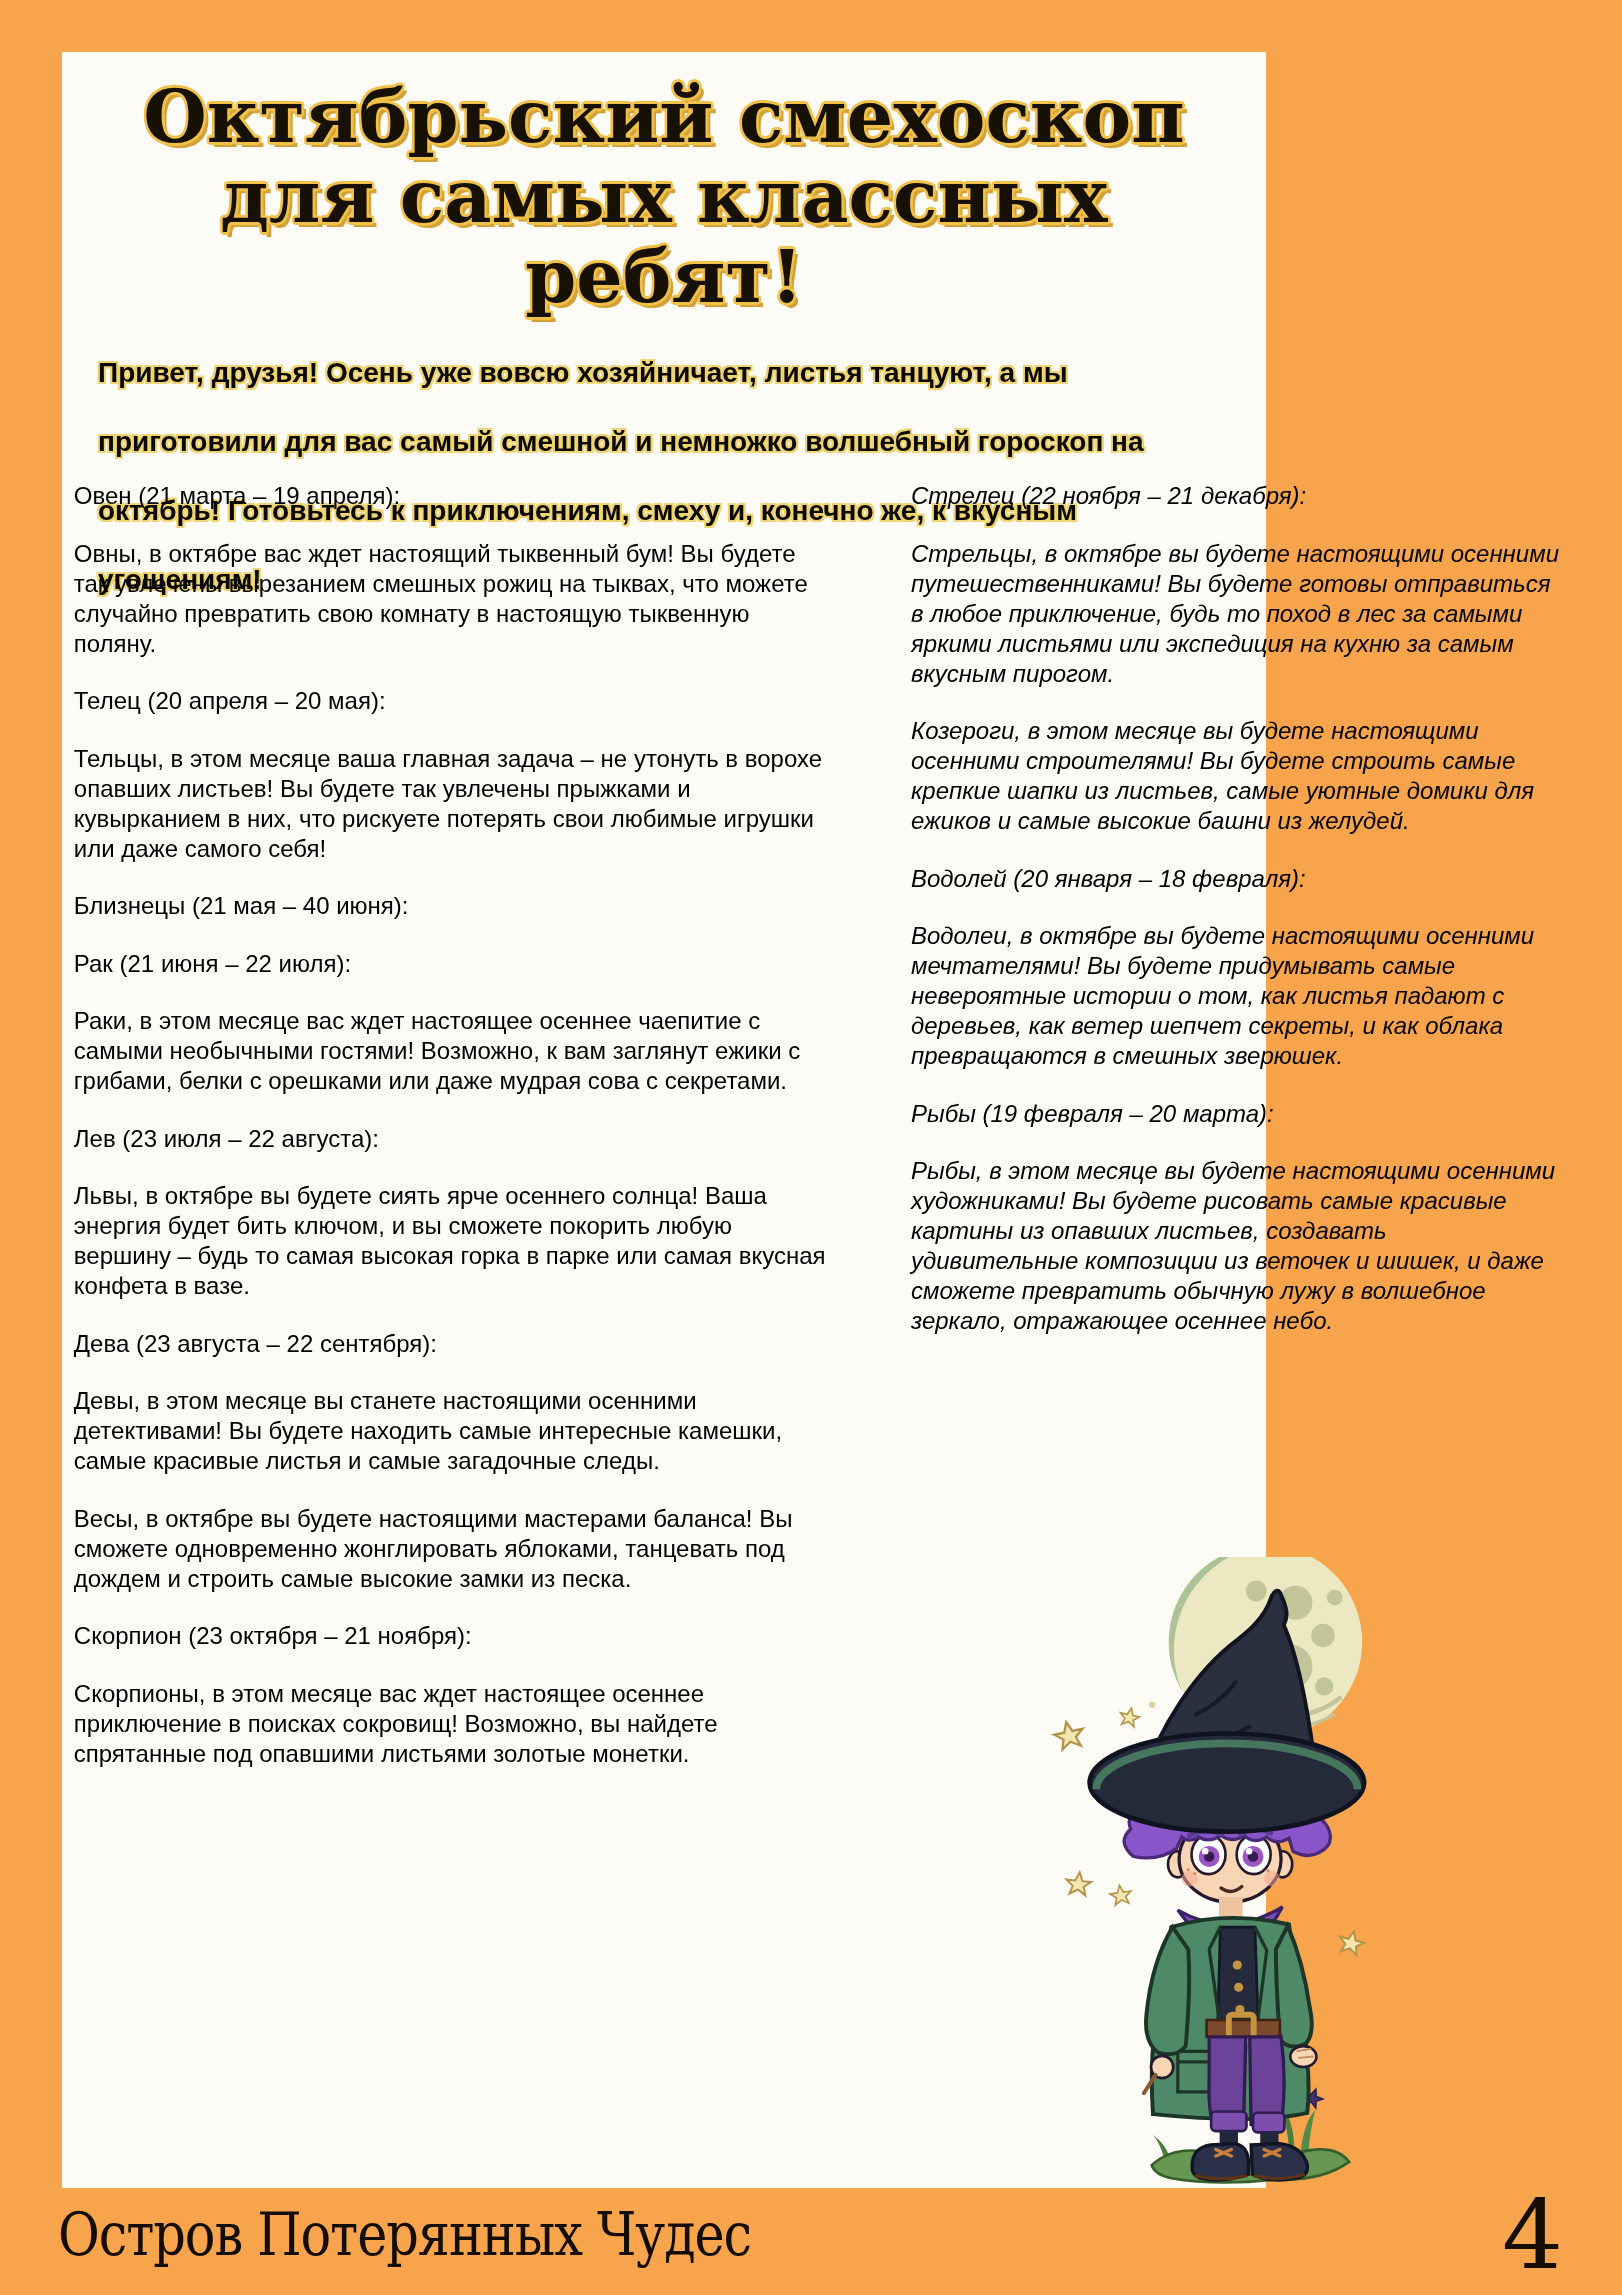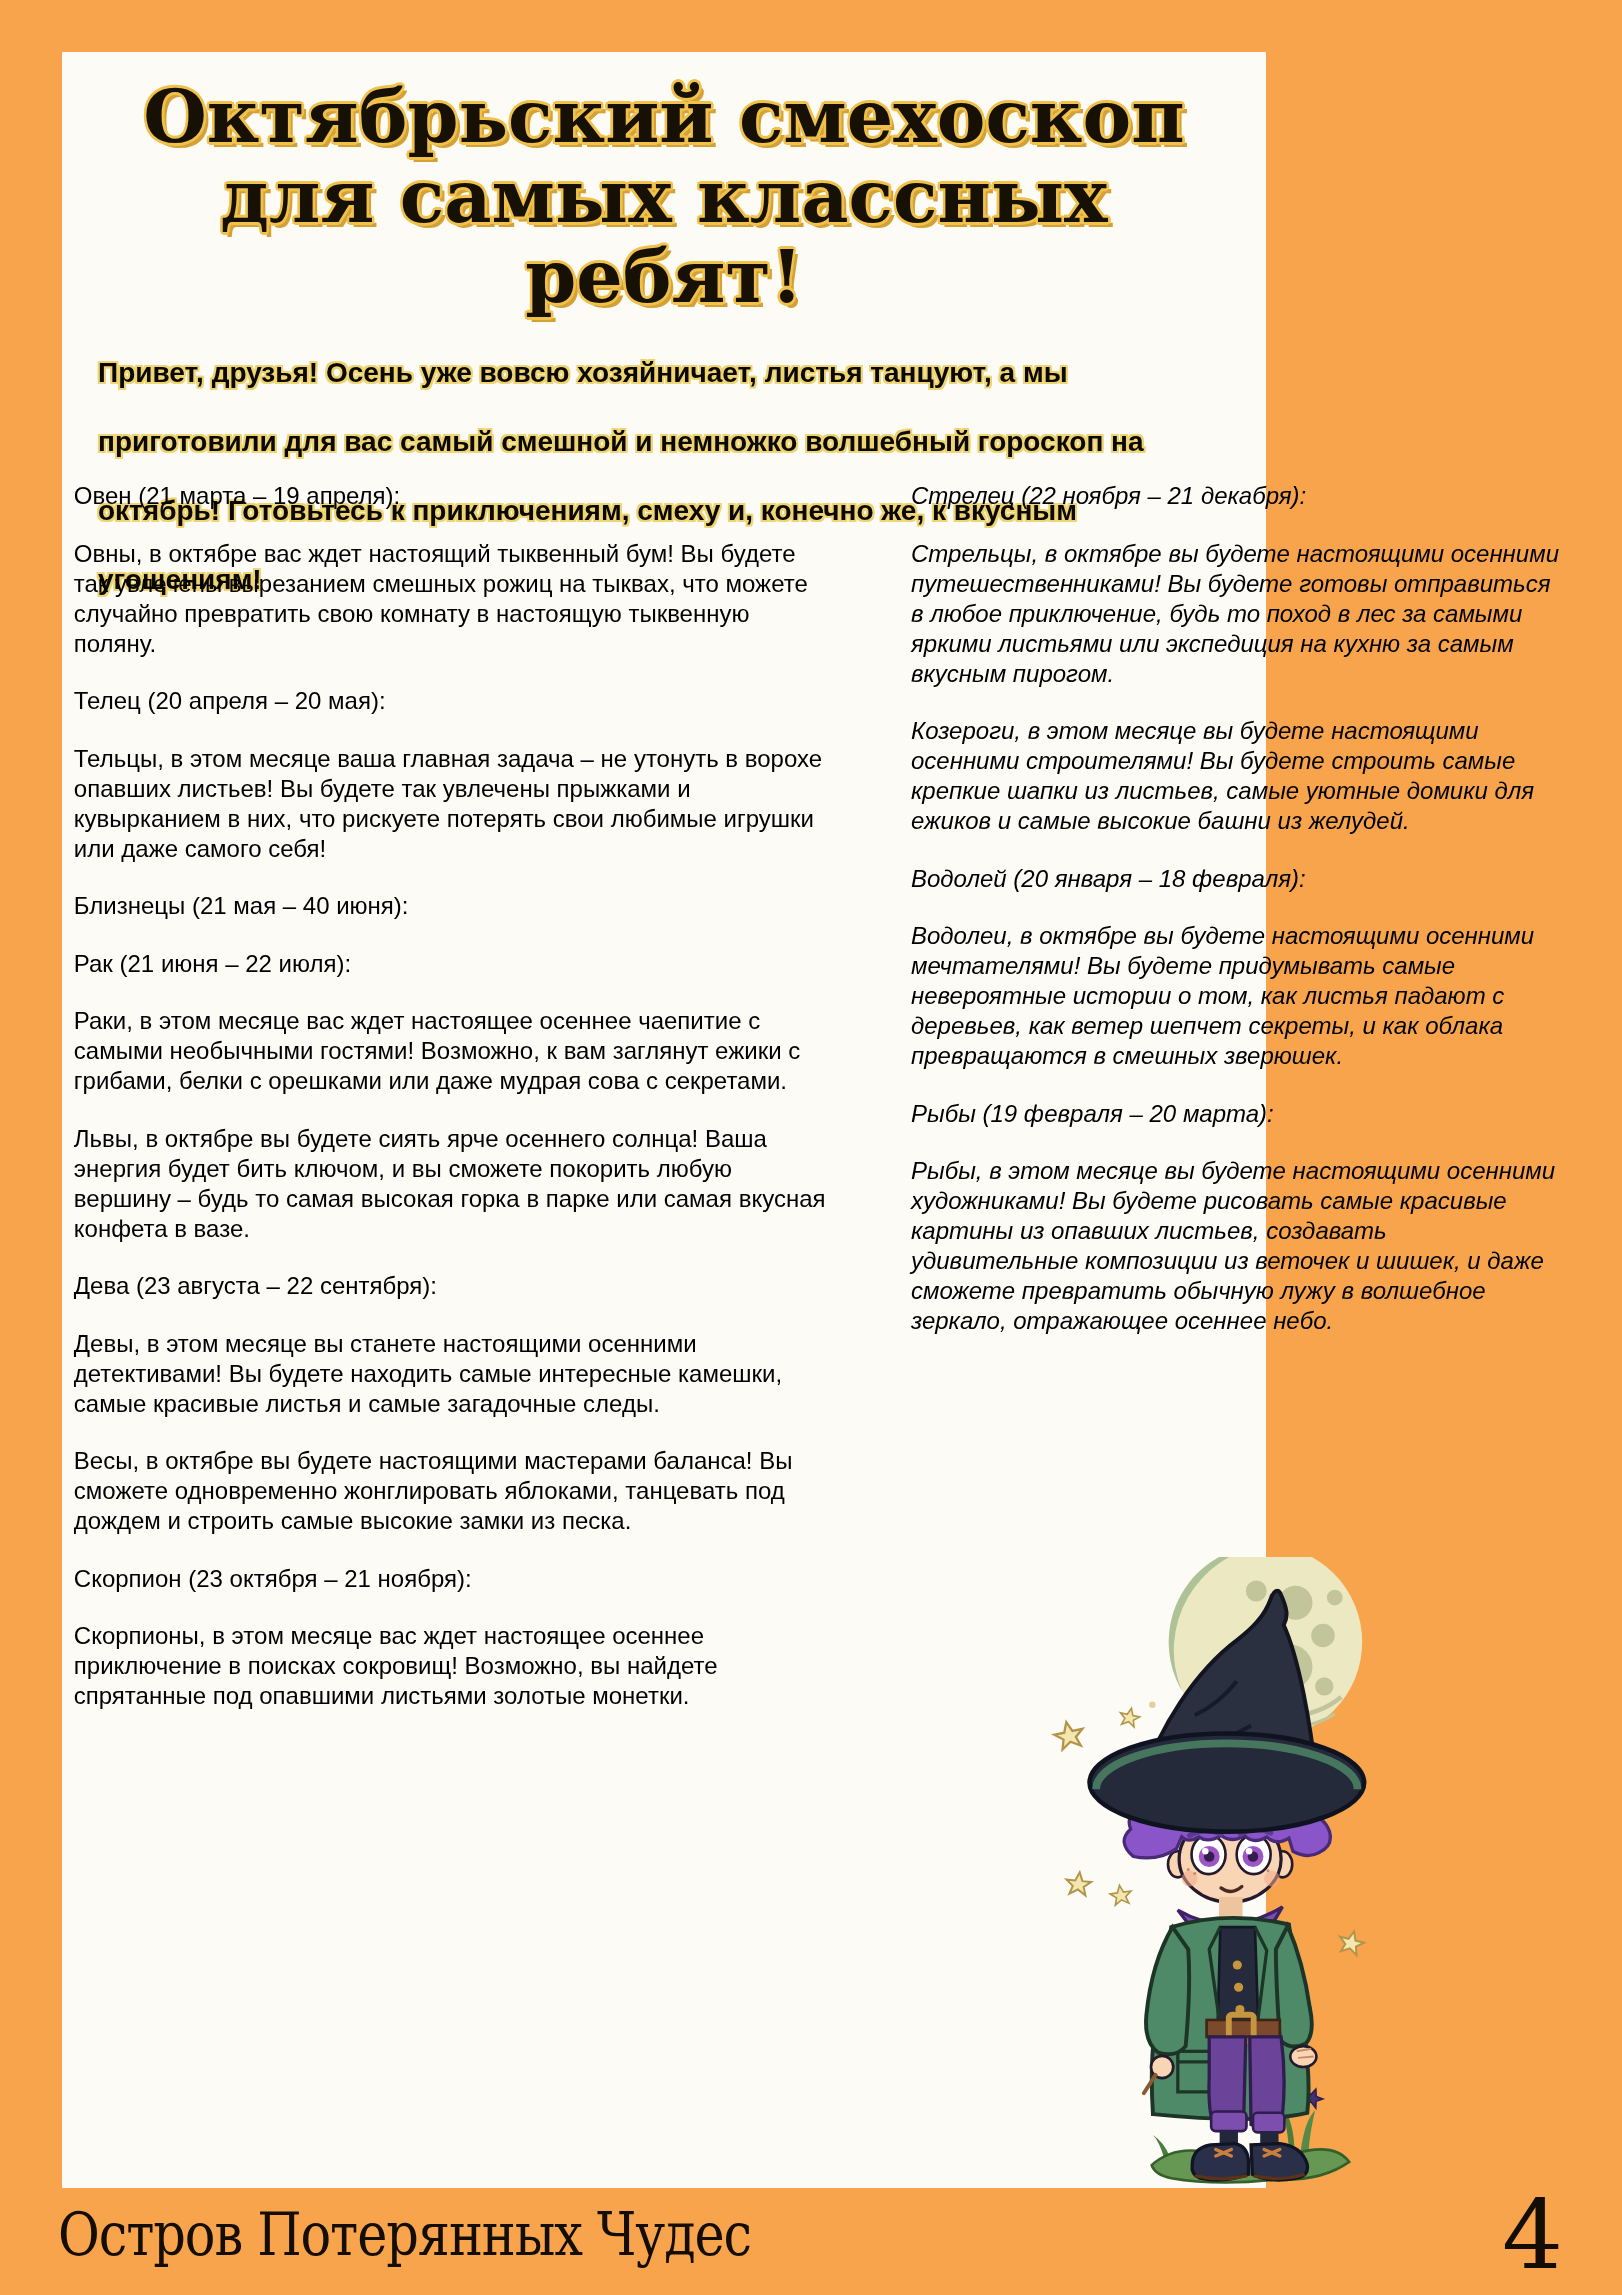--- a/index.html
+++ b/index.html
@@ -77,20 +77,21 @@
   <div class="cols">
 
     <div class="col col-left">
       <p>Овен (21 марта – 19 апреля):</p>
       <p>Овны, в октябре вас ждет настоящий тыквенный бум! Вы будете так увлечены вырезанием смешных рожиц на тыквах, что можете случайно превратить свою комнату в настоящую тыквенную поляну.</p>
       <p>Телец (20 апреля – 20 мая):</p>
       <p>Тельцы, в этом месяце ваша главная задача – не утонуть в ворохе опавших листьев! Вы будете так увлечены прыжками и кувырканием в них, что рискуете потерять свои любимые игрушки или даже самого себя!</p>
       <p>Близнецы (21 мая – 40 июня):</p>
       <p>Рак (21 июня – 22 июля):</p>
       <p>Раки, в этом месяце вас ждет настоящее осеннее чаепитие с самыми необычными гостями! Возможно, к вам заглянут ежики с грибами, белки с орешками или даже мудрая сова с секретами.</p>
+      <p>Лев (23 июля – 22 августа):</p>
       <p>Львы, в октябре вы будете сиять ярче осеннего солнца! Ваша энергия будет бить ключом, и вы сможете покорить любую вершину – будь то самая высокая горка в парке или самая вкусная конфета в вазе.</p>
       <p>Дева (23 августа – 22 сентября):</p>
       <p>Девы, в этом месяце вы станете настоящими осенними детективами! Вы будете находить самые интересные камешки, самые красивые листья и самые загадочные следы.</p>
       <p>Весы, в октябре вы будете настоящими мастерами баланса! Вы сможете одновременно жонглировать яблоками, танцевать под дождем и строить самые высокие замки из песка.</p>
       <p>Скорпион (23 октября – 21 ноября):</p>
       <p>Скорпионы, в этом месяце вас ждет настоящее осеннее приключение в поисках сокровищ! Возможно, вы найдете спрятанные под опавшими листьями золотые монетки.</p>
     </div>
 
     <div class="col col-right">
       <p>Стрелец (22 ноября – 21 декабря):</p>

